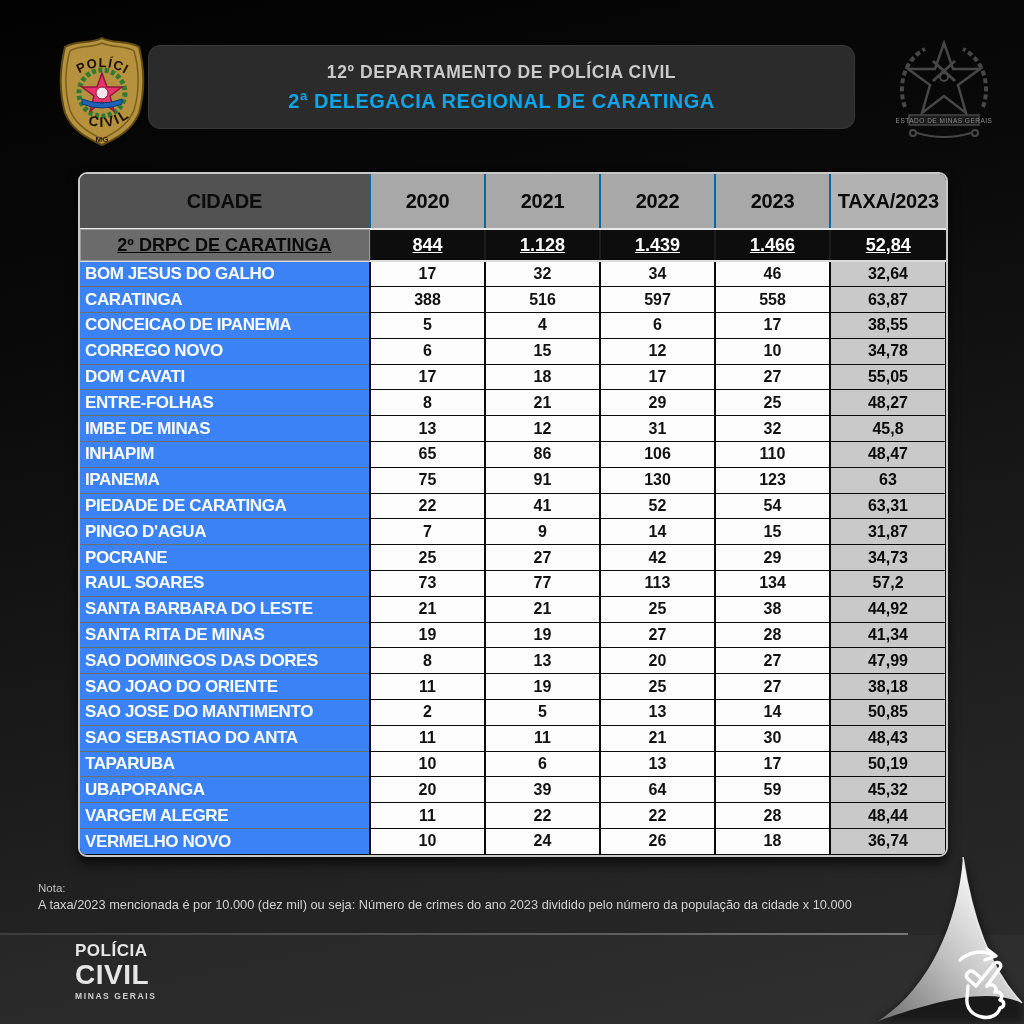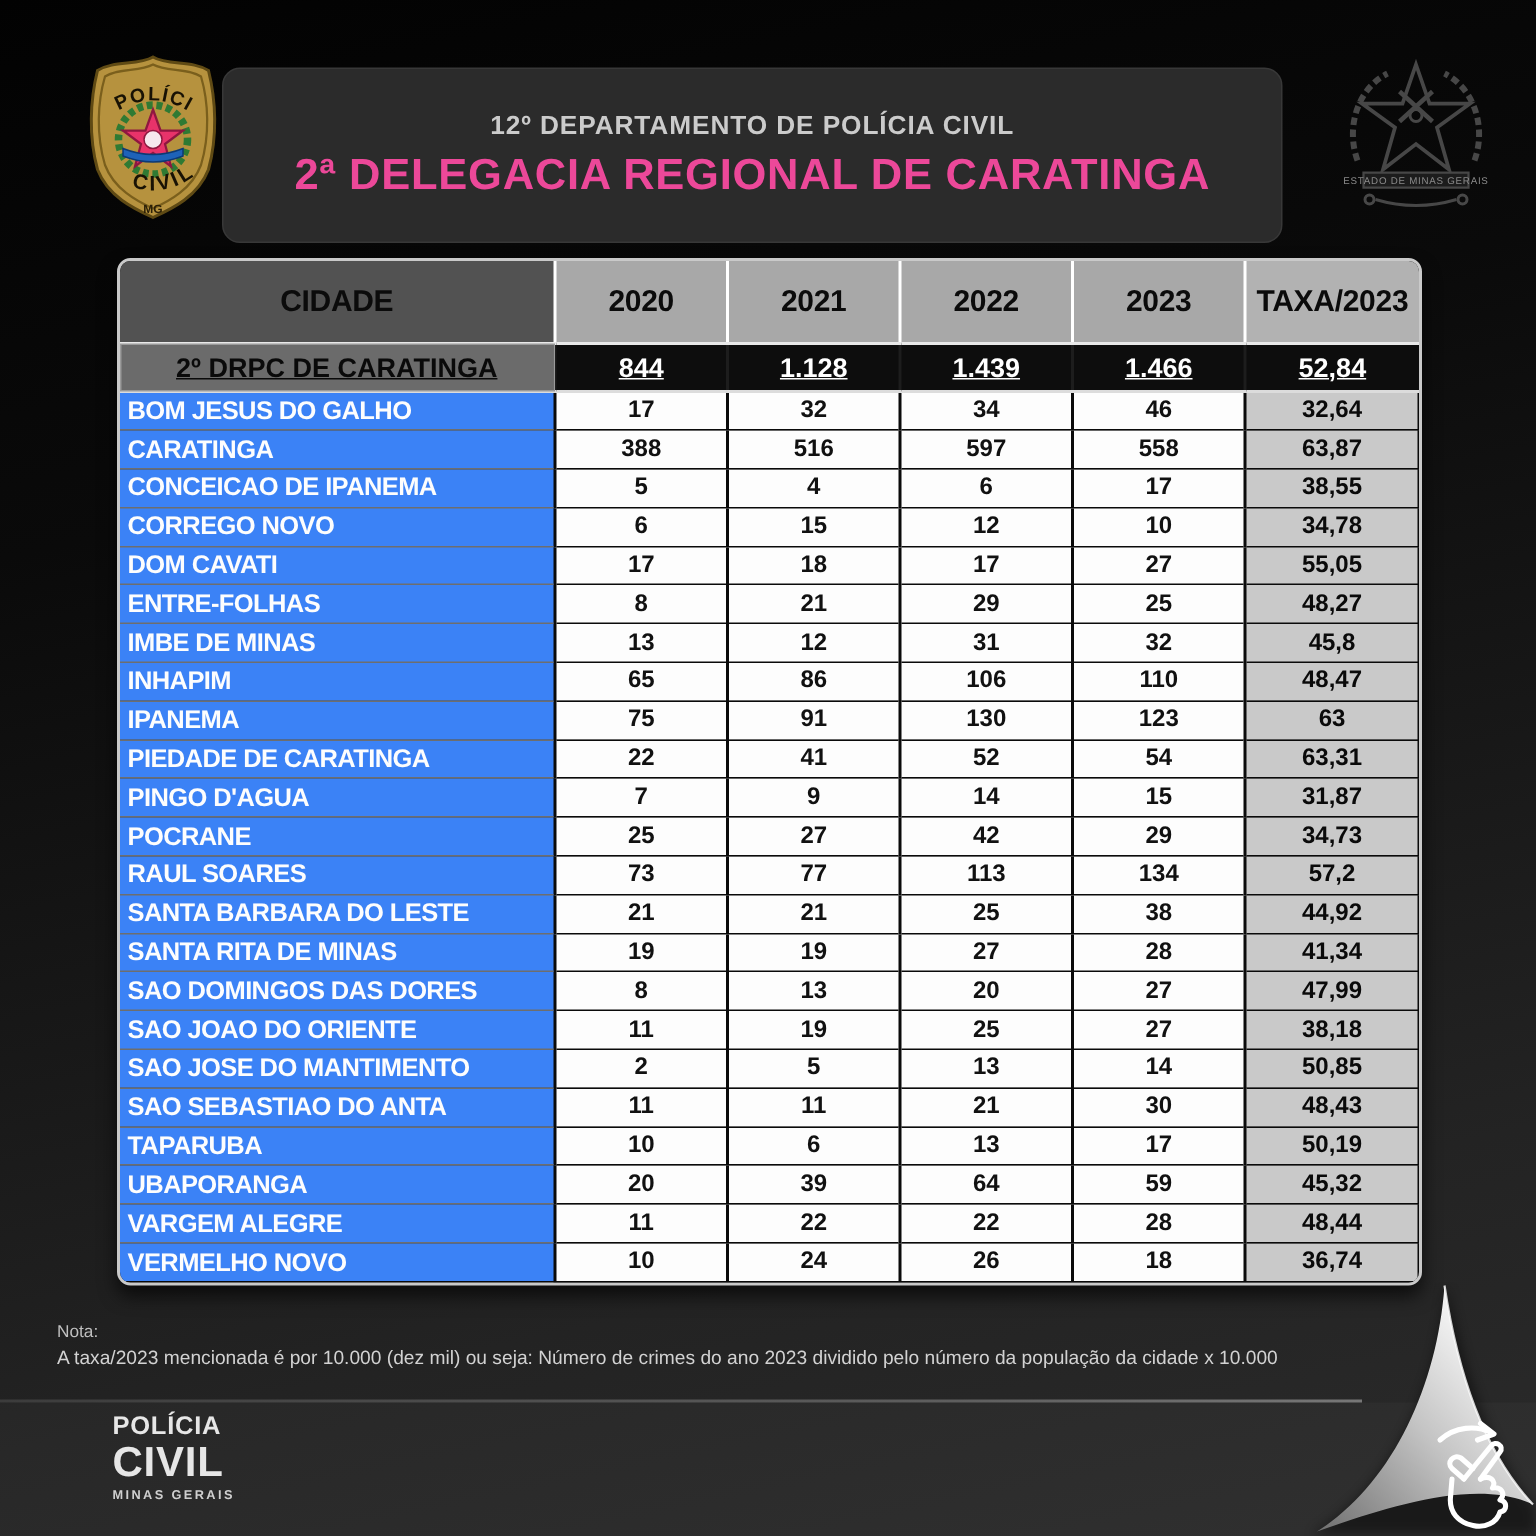--- a/index.html
+++ b/index.html
@@ -9,46 +9,46 @@
     background:#000;
     overflow:hidden;
   }
   .canvas {
     position:relative; width:1024px; height:1024px;
     background:linear-gradient(168deg,#020202 0%,#0a0a0a 30%,#171717 55%,#232323 78%,#2b2b2b 100%);
     overflow:hidden;
   }
   
   .header-bar {
-    position:absolute; left:148px; top:45px; width:707px; height:117px;
+    position:absolute; left:148px; top:45px; width:707px; height:84px;
     background:#2b2b2b; border:1px solid #383838; border-radius:12px;
     display:flex; flex-direction:column; align-items:center; justify-content:center;
   }
   .dept-title {
     color:#cbcbcb; font-size:17.5px; font-weight:bold; letter-spacing:.6px;
   }
   .page-title {
-    margin-top:7px; color:#ec4899; font-size:29px; font-weight:bold; letter-spacing:.5px;
+    margin-top:7px; color:#0ea5e9; font-size:20px; font-weight:bold; letter-spacing:.5px;
   }
   .badge-left { position:absolute; left:52px; top:35px; }
   .emblem-right { position:absolute; left:891px; top:37px; }
   
   .table-wrap {
     position:absolute; left:78px; top:172px; width:870px;
     border:2px solid #c9c9c9; border-radius:9px; overflow:hidden;
     background:#0a0a0a; box-shadow:0 7px 12px rgba(0,0,0,.65);
   }
   table { width:100%; border-collapse:collapse; table-layout:fixed;border-radius:10px; }
   col.c-city { width:290px; }
   col.c-year { width:115px; }
   col.c-taxa { width:auto; }
   thead th {
     height:55px; background:#a8a8a8; color:#0b0b0b;
     font-size:20px; font-weight:bold; letter-spacing:-.2px;
-    border-left:2px solid #ffffff; border-bottom:2px solid #e9e9e9;
+    border-left:2px solid #0369a1; border-bottom:2px solid #e9e9e9;
   }
   thead th.h-city { background:#525252; border-left:none; }
   thead th.h-taxa { background:#b2b2b2; }
   tr.summary td {
     height:32px; background:#0d0d0d; color:#fff; font-size:18px; font-weight:bold;
     text-align:center; border-left:2px solid #1d1d1d; border-bottom:2px solid #dcdcdc;text-decoration:underline;
   }
   tr.summary td.s-label {
     background:#6b6b6b; color:#0a0a0a; border-left:none; outline:1px solid #9a9a9a; outline-offset:-1px;
   }

